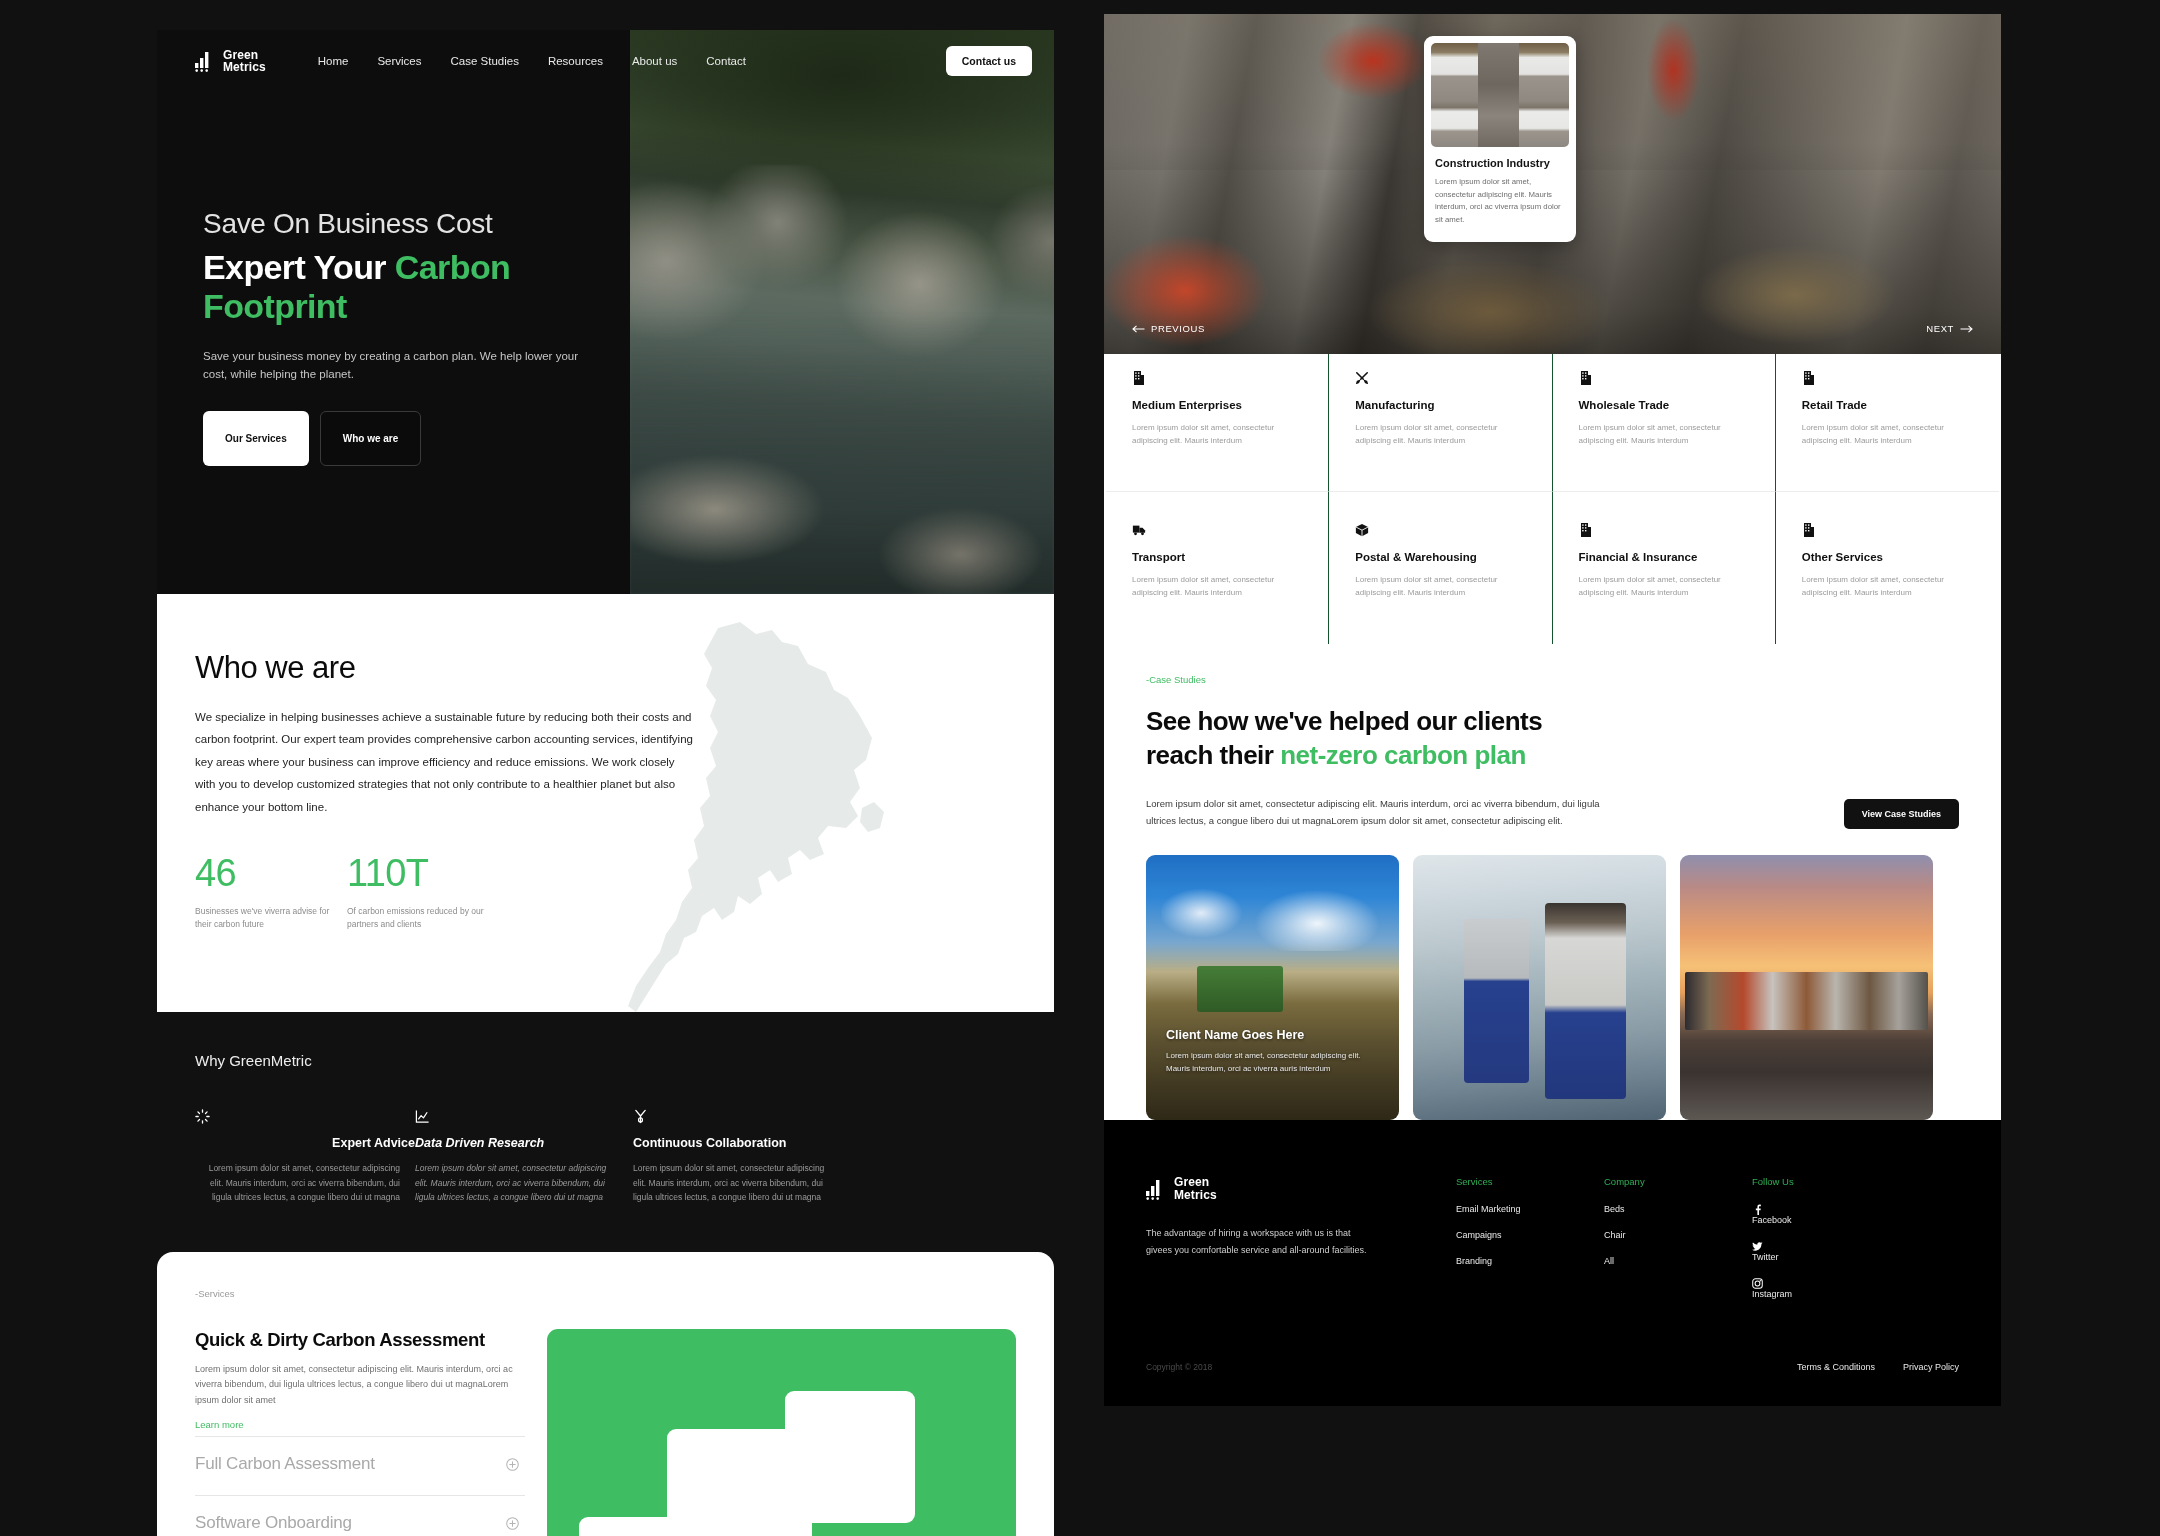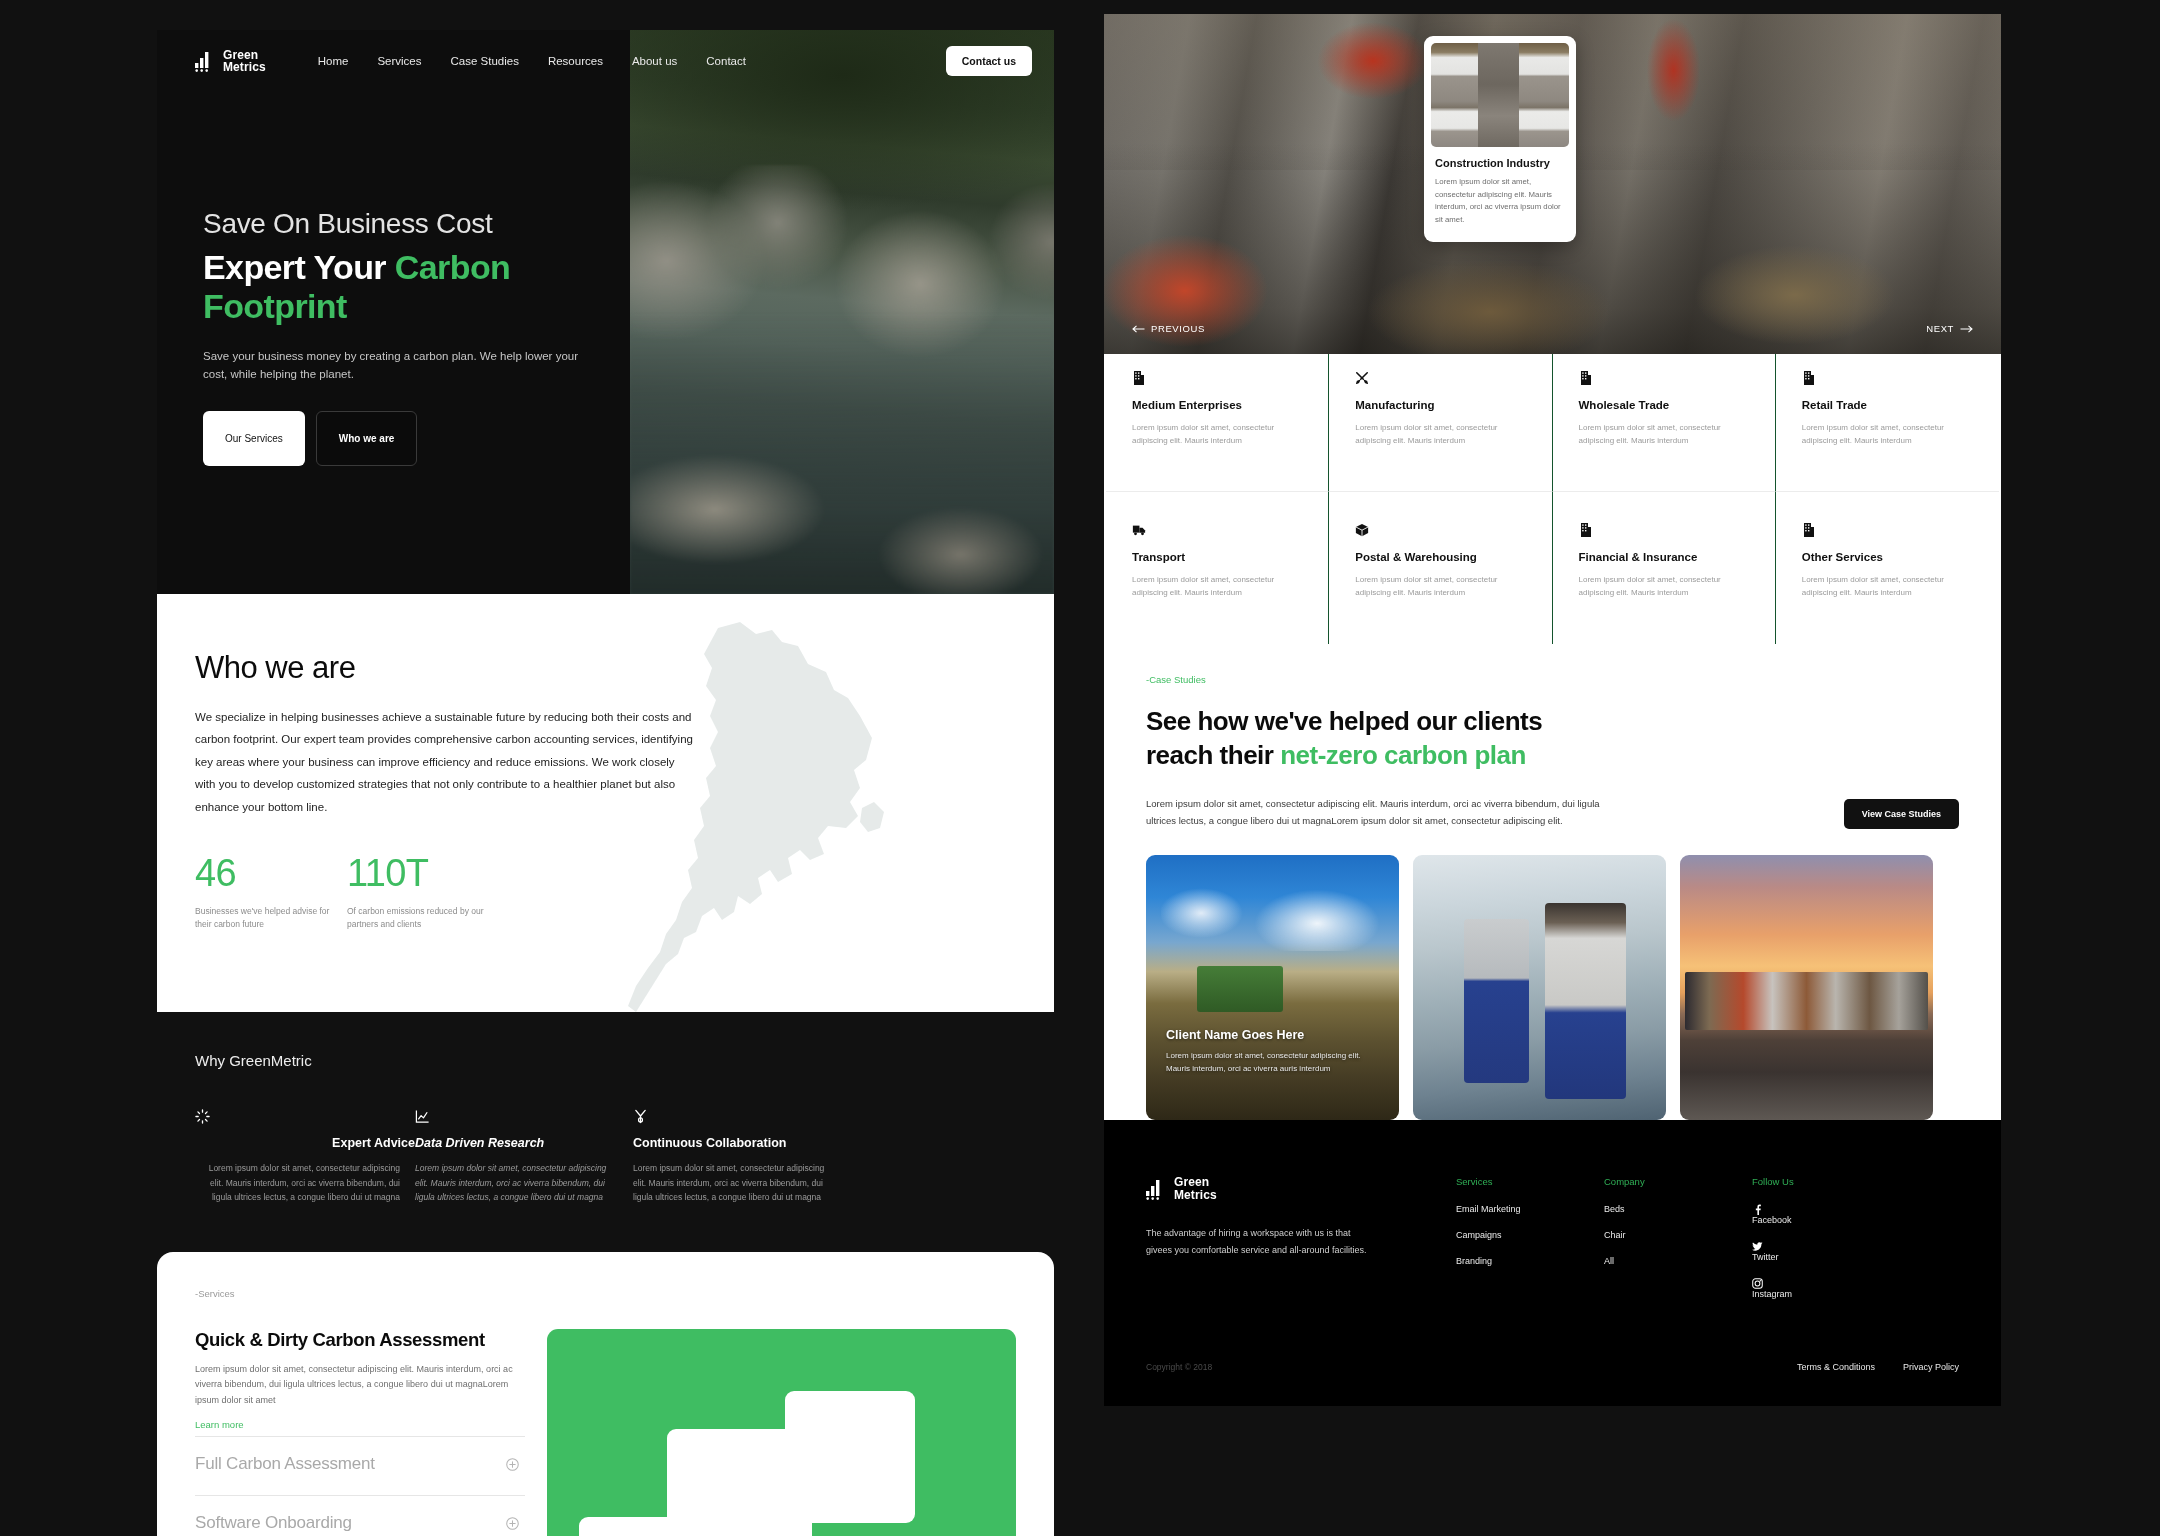--- a/index.html
+++ b/index.html
@@ -66,21 +66,21 @@
   .hero-body { position: absolute; left: 46px; top: 178px; width: 400px; z-index: 4; }
   .hero-kicker { color: #e3e3e3; font-size: 28px; font-weight: 400; letter-spacing: -.3px; }
   .hero-title {
     color: #fff; font-size: 34px; font-weight: 700; line-height: 1.16;
     letter-spacing: -.6px; margin-top: 8px;
   }
   .hero-title .accent { color: #3fbd62; }
   .hero-sub { color: #c6c6c6; font-size: 11.5px; line-height: 1.58; margin-top: 20px; width: 380px; }
   .hero-btns { display: flex; gap: 11px; margin-top: 28px; }
   .btn-light {
-    background:#fff; color:#111; font-size:10px; font-weight:400; border:none;
+    background:#fff; color:#111; font-size:10px; font-weight:700; border:none;
     border-radius:6px; padding:22px 22px; cursor:pointer; white-space:nowrap;
   }
   .btn-dark {
     background:#0b0b0b; color:#fff; font-size:10px; font-weight:700; border:1px solid #3a3a3a;
     border-radius:6px; padding:10px 22px; cursor:pointer; white-space:nowrap;
   }
 
   
   .who { position: relative; width: 897px; height: 418px; background: #fff; overflow: hidden; }
   .map-shape {
@@ -331,21 +331,21 @@
           L6 386 L14 366 L26 348 L38 332 L44 314 L54 300 L60 282 L70 268 L66 250 L76 238 L72 220
           L82 206 L78 188 L88 176 L84 158 L94 146 L88 128 L96 112 L88 96 L94 80 L84 66 L90 48 L82 34 Z"></path>
         <path fill="#e4e9e8" d="M240 188 L252 182 L262 192 L258 208 L246 212 L238 202 Z"></path>
       </svg>
       <div class="who-inner">
         <h2 class="who-title">Who we are</h2>
         <p class="who-body">We specialize in helping businesses achieve a sustainable future by reducing both their costs and carbon footprint. Our expert team provides comprehensive carbon accounting services, identifying key areas where your business can improve efficiency and reduce emissions. We work closely with you to develop customized strategies that not only contribute to a healthier planet but also enhance your bottom line.</p>
         <div class="stats">
           <div class="stat">
             <div class="stat-num">46</div>
-            <div class="stat-label">Businesses we've helped advise for their carbon future</div>
+            <div class="stat-label">Businesses we've viverra advise for their carbon future</div>
           </div>
           <div class="stat">
             <div class="stat-num">110T</div>
             <div class="stat-label">Of carbon emissions reduced by our partners and clients</div>
           </div>
         </div>
       </div>
     </section>
 
     <section class="why">

